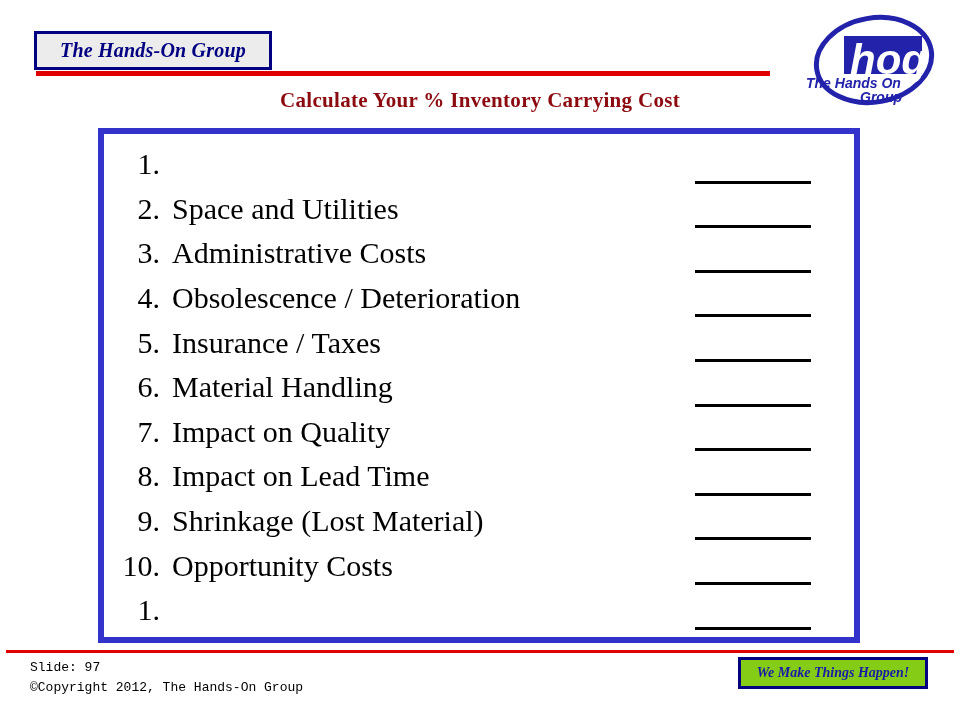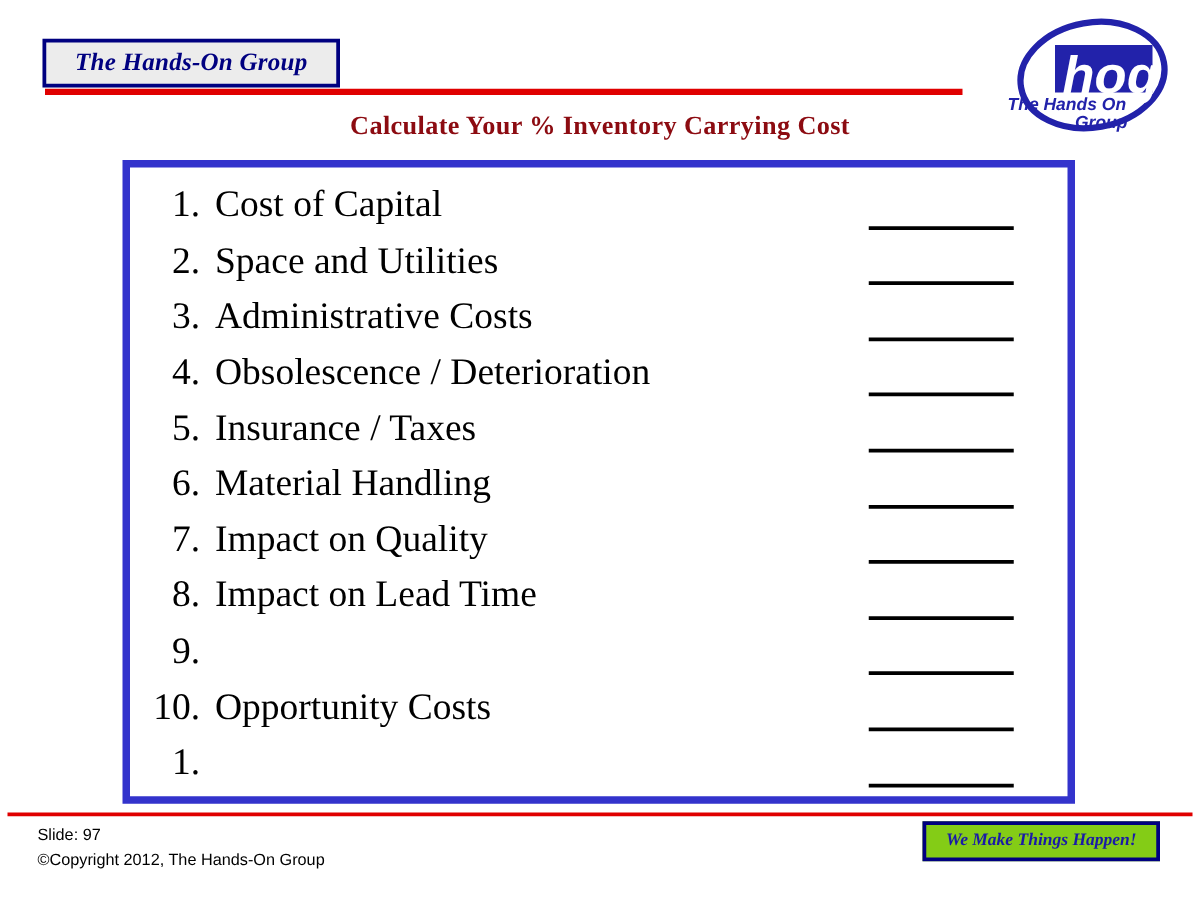--- a/index.html
+++ b/index.html
@@ -139,21 +139,21 @@
     left: 6px;
     top: 650px;
     width: 948px;
     height: 3px;
     background: #e00000;
   }
   .footer-note {
     position: absolute;
     left: 30px;
     top: 658px;
-    font-family: Liberation Sans, sans-serif;
+    font-family: Liberation Mono, monospace;
     font-size: 13px;
     color: #000000;
     line-height: 1.5;
   }
   .footer-note div { white-space: nowrap; }
 
   .tagline-box {
     position: absolute;
     left: 738px;
     top: 657px;
@@ -201,21 +201,20 @@
       <text x="62" y="88" font-family="Liberation Sans, sans-serif" font-size="14" font-weight="bold" font-style="italic" fill="#2222aa">Group</text>
     </svg>
   </div>
 
   <div class="slide-title">Calculate Your % Inventory Carrying Cost</div>
 
   <div class="content-box">
     <div class="item-list" id="item-list">
         <div class="list-row">
           <span class="row-num">1.</span>
-          <span class="row-label">Cost of Capital</span>
           <span class="row-blank"></span>
         </div>
         <div class="list-row">
           <span class="row-num">2.</span>
           <span class="row-label">Space and Utilities</span>
           <span class="row-blank"></span>
         </div>
         <div class="list-row">
           <span class="row-num">3.</span>
           <span class="row-label">Administrative Costs</span>
@@ -241,20 +240,21 @@
           <span class="row-label">Impact on Quality</span>
           <span class="row-blank"></span>
         </div>
         <div class="list-row">
           <span class="row-num">8.</span>
           <span class="row-label">Impact on Lead Time</span>
           <span class="row-blank"></span>
         </div>
         <div class="list-row">
           <span class="row-num">9.</span>
+          <span class="row-label">Shrinkage (Lost Material)</span>
           <span class="row-blank"></span>
         </div>
         <div class="list-row">
           <span class="row-num">10.</span>
           <span class="row-label">Opportunity Costs</span>
           <span class="row-blank"></span>
         </div>
         <div class="list-row">
           <span class="row-num">1.</span>
           <span class="row-blank"></span>

